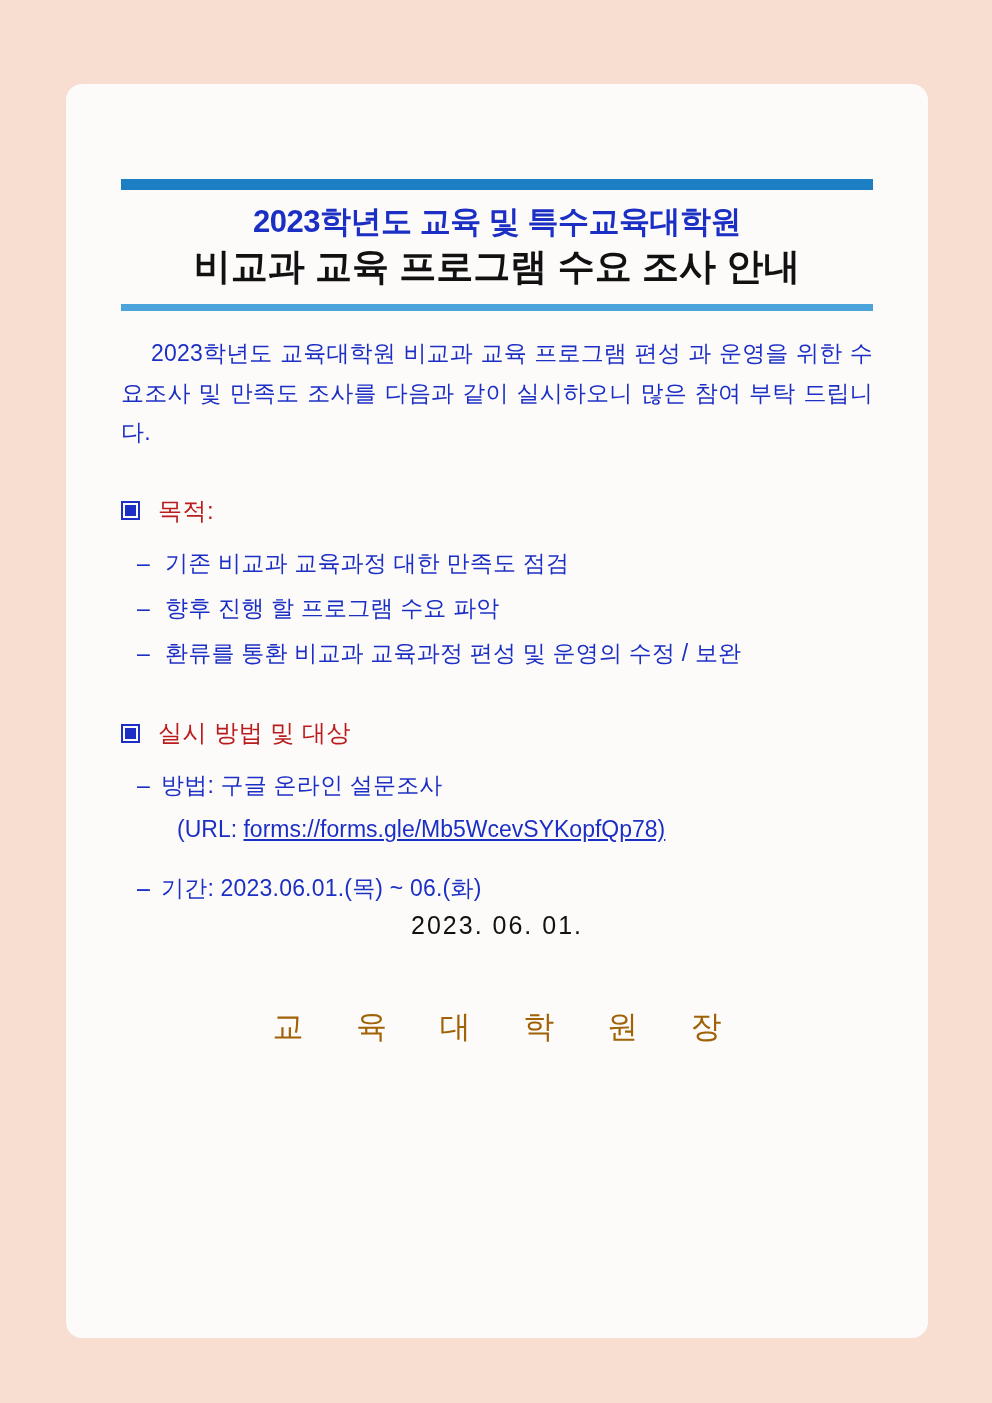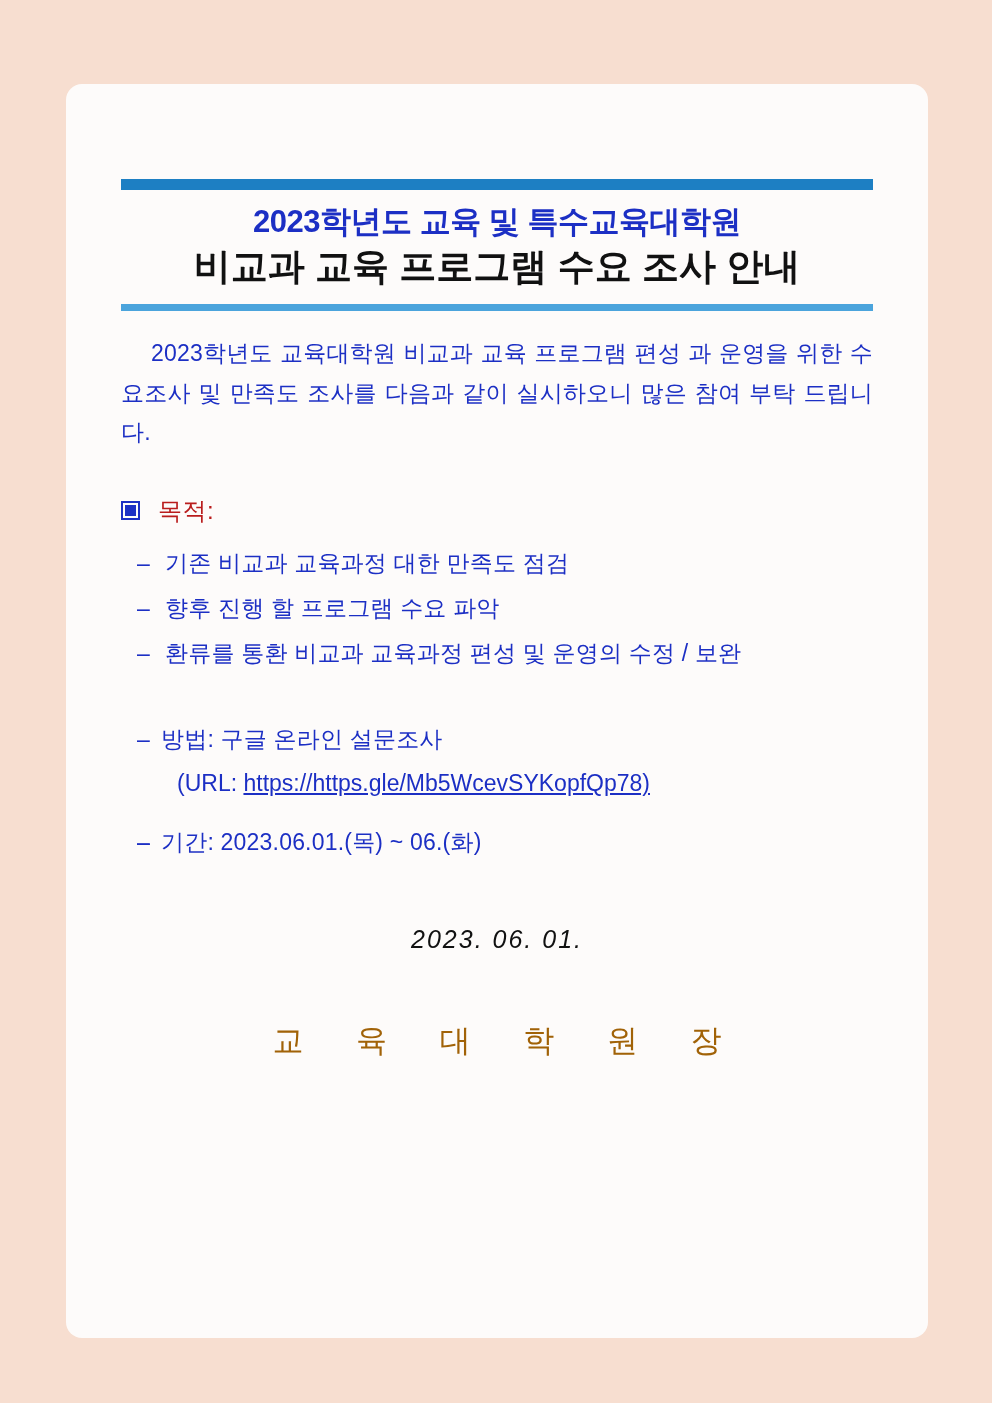--- a/index.html
+++ b/index.html
@@ -133,23 +133,21 @@
   }
 
   .section-method .sub-list li {
     padding-left: 40px;
   }
 
   .date {
     text-align: center;
     color: #111111;
     font-size: 25px;
-    margin-top: 60px;
     letter-spacing: 2px;
-    font-style: italic;
   }
 
   .signature {
     text-align: center;
     color: #a16207;
     font-size: 31px;
     font-weight: normal;
     margin-top: 66px;
     letter-spacing: 22px;
     text-indent: 22px;
@@ -178,25 +176,29 @@
         <span>목적:</span>
       </div>
       <ul class="sub-list">
         <li><span class="dash">–</span><span>기존 비교과 교육과정 대한 만족도 점검</span></li>
         <li><span class="dash">–</span><span>향후 진행 할 프로그램 수요 파악</span></li>
         <li><span class="dash">–</span><span>환류를 통환 비교과 교육과정 편성 및 운영의 수정 / 보완</span></li>
       </ul>
     </div>
 
     <div class="section section-method">
+      <div class="section-head">
+        <span class="bullet-sq"></span>
+        <span>실시 방법 및 대상</span>
+      </div>
       <ul class="sub-list">
         <li><span class="dash">–</span><span>방법: 구글 온라인 설문조사</span></li>
       </ul>
       <div class="url-line">
-        <span>(URL: </span><a class="url-link" href="#">https://https.gle/Mb5WcevSYKopfQp78)</a>
+        <span>(URL: </span><a class="url-link" href="#">forms://forms.gle/Mb5WcevSYKopfQp78)</a>
       </div>
       <ul class="sub-list">
         <li><span class="dash">–</span></li>
         <li><span class="dash">–</span><span>기간: 2023.06.01.(목) ~ 06.(화)</span></li>
       </ul>
     </div>
 
     <div class="date">2023.  06.  01.</div>
 
     <div class="signature">교 육 대 학 원 장</div>

